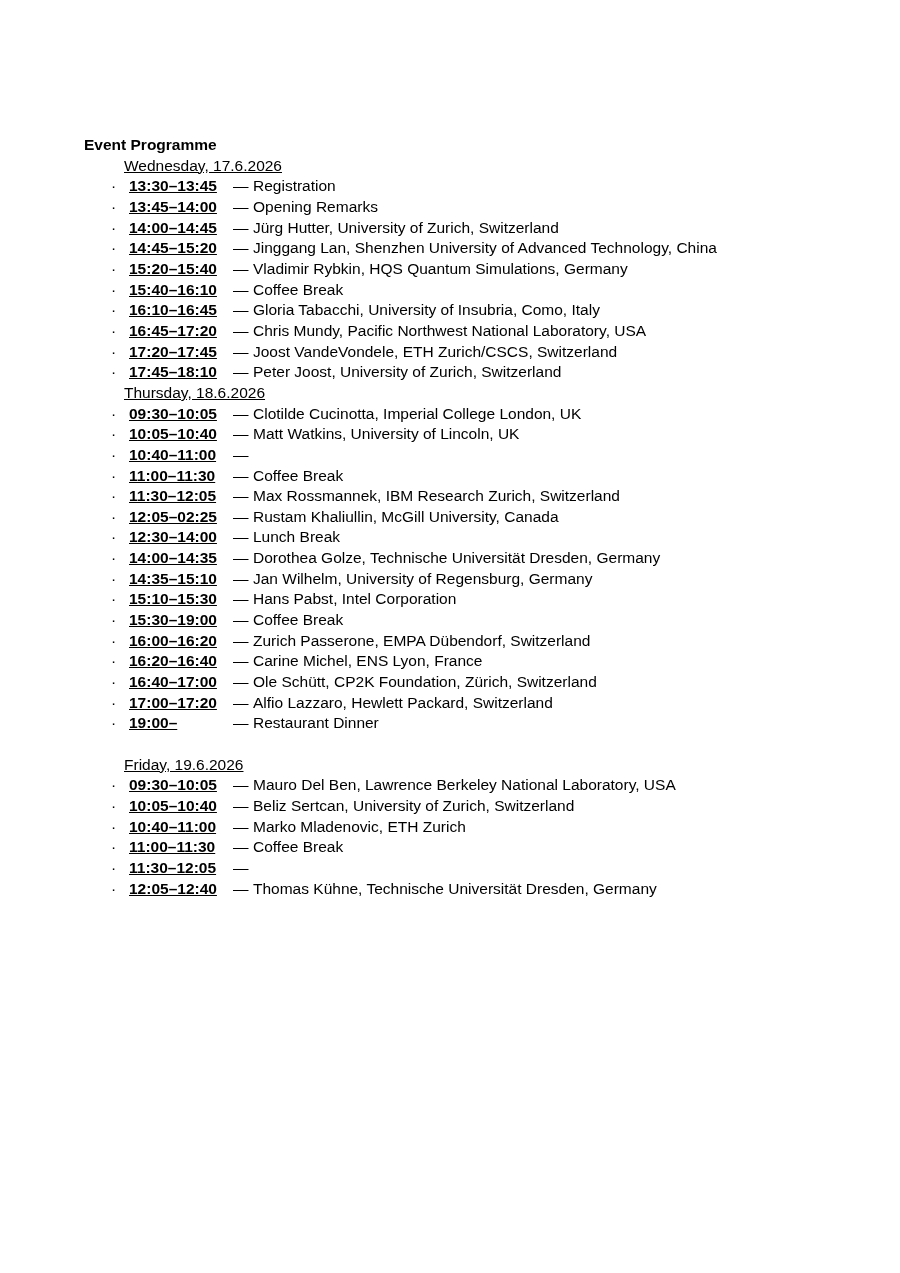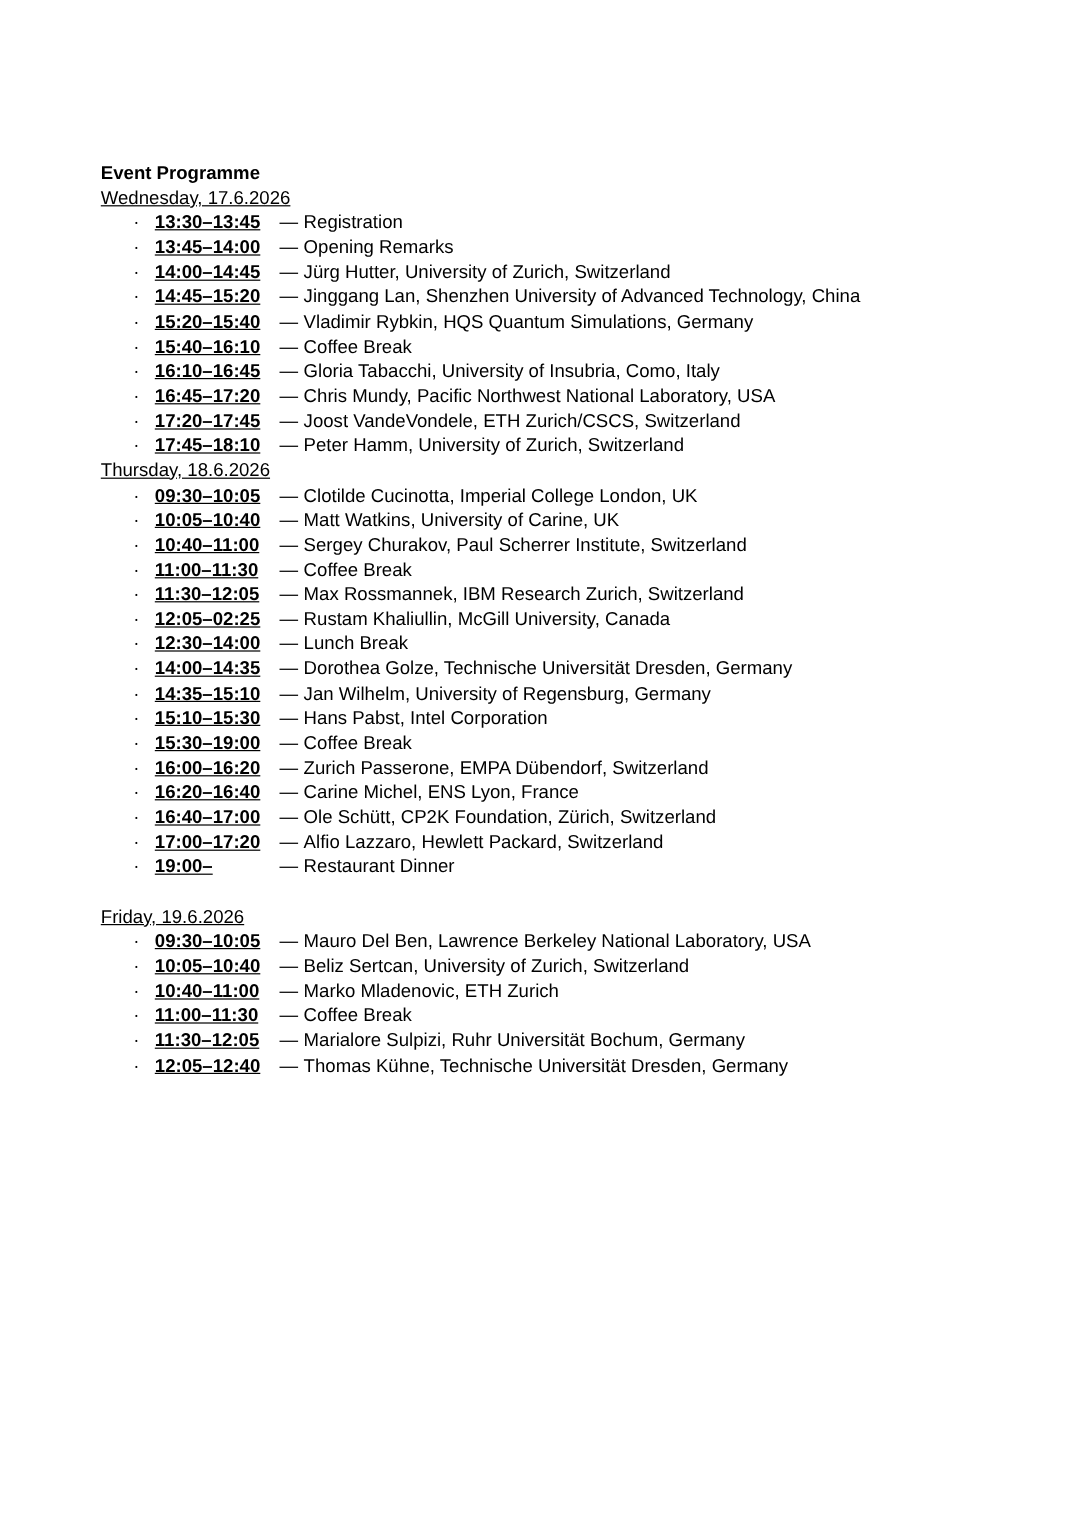--- a/index.html
+++ b/index.html
@@ -18,20 +18,21 @@
     line-height: 20.65px;
     color: #000000;
     box-sizing: border-box;
     padding: 135px 50px 0 84px;
   }
   .doc-title {
     font-weight: bold;
   }
   .day-heading {
     text-decoration: underline;
+    margin-left: 40px;
   }
   .day-section.gap-before {
     margin-top: 20.65px;
   }
   .entry {
     display: flex;
     align-items: baseline;
   }
   .entry .bullet {
     box-sizing: border-box;
@@ -115,42 +116,41 @@
         <div class="entry">
           <span class="bullet">·</span>
           <span class="time">17:20–17:45</span>
           <span class="sep">—</span>
           <span class="desc">Joost VandeVondele, ETH Zurich/CSCS, Switzerland</span>
         </div>
         <div class="entry">
           <span class="bullet">·</span>
           <span class="time">17:45–18:10</span>
           <span class="sep">—</span>
-          <span class="desc">Peter Hamm, University of Zurich, Switzerland</span>
+          <span class="desc">Peter Joost, University of Zurich, Switzerland</span>
         </div>
       </div>
       <div class="day-section">
         <div class="day-heading">Thursday, 18.6.2026</div>
         <div class="entry">
           <span class="bullet">·</span>
           <span class="time">09:30–10:05</span>
           <span class="sep">—</span>
           <span class="desc">Clotilde Cucinotta, Imperial College London, UK</span>
         </div>
         <div class="entry">
           <span class="bullet">·</span>
           <span class="time">10:05–10:40</span>
           <span class="sep">—</span>
-          <span class="desc">Matt Watkins, University of Carine, UK</span>
+          <span class="desc">Matt Watkins, University of Lincoln, UK</span>
         </div>
         <div class="entry">
           <span class="bullet">·</span>
           <span class="time">10:40–11:00</span>
           <span class="sep">—</span>
-          <span class="desc">Sergey Churakov, Paul Scherrer Institute, Switzerland</span>
         </div>
         <div class="entry">
           <span class="bullet">·</span>
           <span class="time">11:00–11:30</span>
           <span class="sep">—</span>
           <span class="desc">Coffee Break</span>
         </div>
         <div class="entry">
           <span class="bullet">·</span>
           <span class="time">11:30–12:05</span>
@@ -247,21 +247,20 @@
         <div class="entry">
           <span class="bullet">·</span>
           <span class="time">11:00–11:30</span>
           <span class="sep">—</span>
           <span class="desc">Coffee Break</span>
         </div>
         <div class="entry">
           <span class="bullet">·</span>
           <span class="time">11:30–12:05</span>
           <span class="sep">—</span>
-          <span class="desc">Marialore Sulpizi, Ruhr Universität Bochum, Germany</span>
         </div>
         <div class="entry">
           <span class="bullet">·</span>
           <span class="time">12:05–12:40</span>
           <span class="sep">—</span>
           <span class="desc">Thomas Kühne, Technische Universität Dresden, Germany</span>
         </div>
       </div>
     </div>
 </div>

